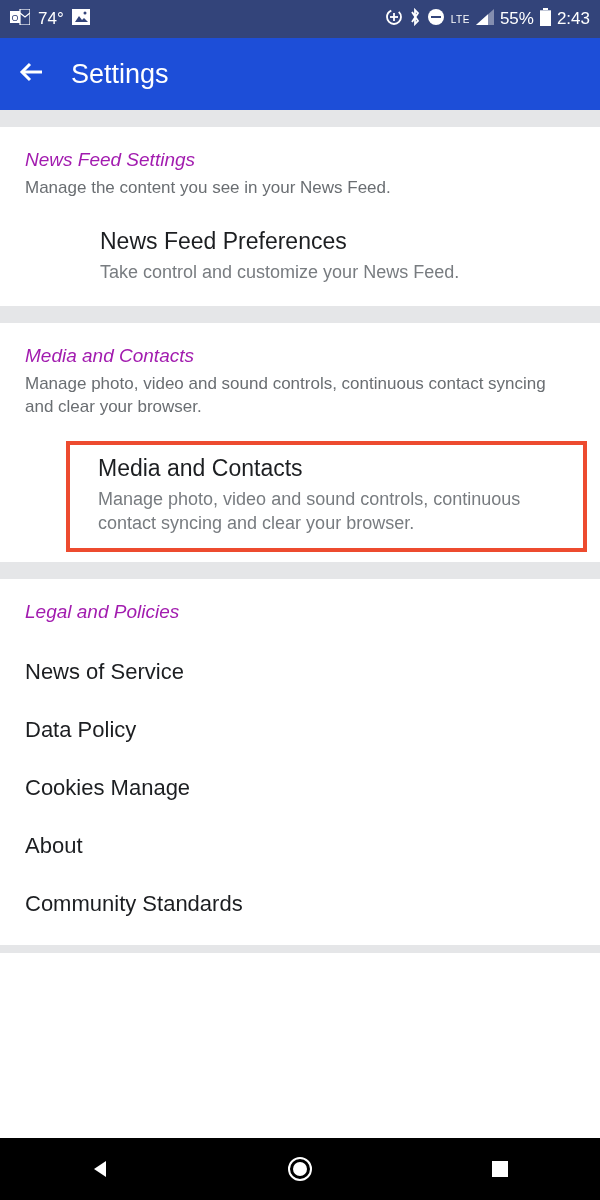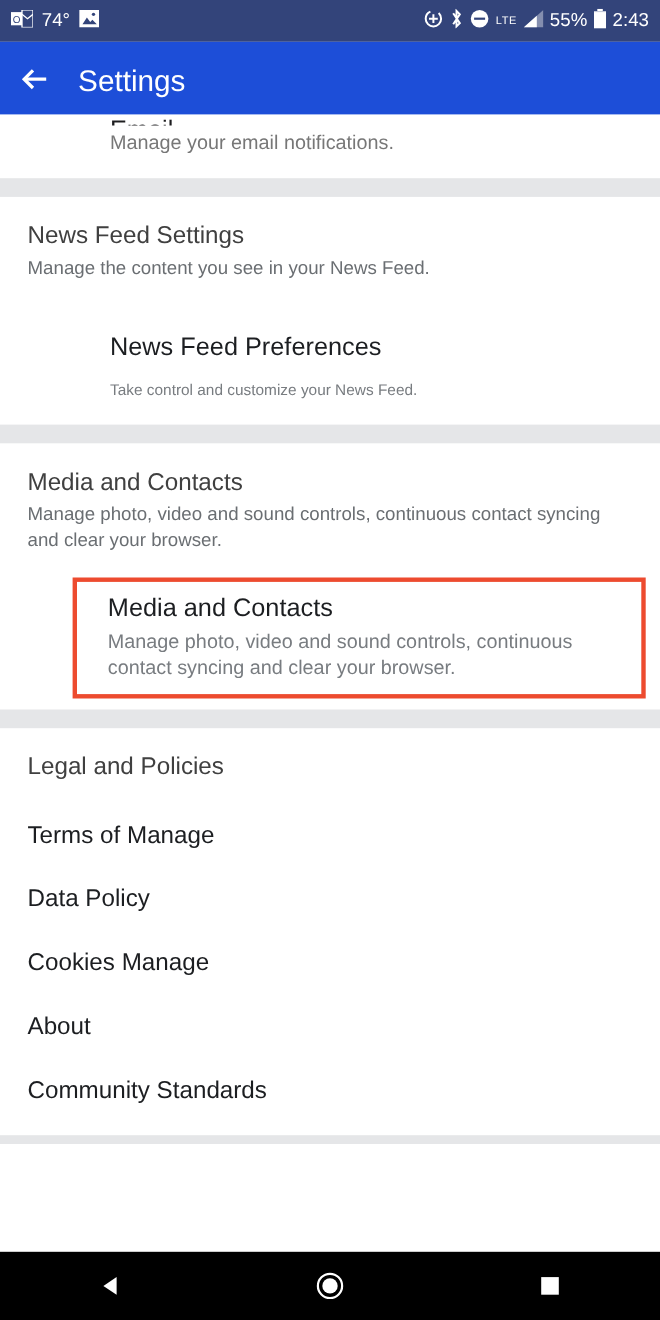--- a/index.html
+++ b/index.html
@@ -10,25 +10,25 @@
   .icon-svg { display: inline-block; }
   .app-bar { background: #1d4ed8; color: #fff; height: 72px; display: flex; align-items: center; padding: 0 18px; gap: 25px; }
   .app-bar-title { font-size: 27px; font-weight: 400; }
   .content { background: #fff; }
   .partial-item { padding: 0 25px 22px 100px; }
   .partial-title { color: #1d1d1f; font-size: 23px; font-weight: 400; margin-top: -6px; overflow: hidden; height: 10px; }
   .partial-desc { color: #777; font-size: 18px; margin-top: 5px; }
   .divider { background: #e5e6e8; height: 17px; }
   .divider-thin { background: #e5e6e8; height: 8px; }
   .section { padding: 22px 25px 8px; }
-  .section-title { color: #404040; font-size: 22px; font-weight: 400; }
+  .section-title { color: #a21caf; font-size: 19px; font-weight: 400; font-style: italic; }
   .section-desc { color: #6a6e72; font-size: 17px; margin-top: 6px; line-height: 1.35; }
   .sub-item { padding: 20px 25px 22px 100px; }
-  .sub-item-title { color: #1c1e21; font-size: 23px; font-weight: 400; margin-top: 18px; }
-  .sub-item-desc { color: #787c80; font-size: 14px; margin-top: 16px; line-height: 1.35; }
+  .sub-item-title { color: #1c1e21; font-size: 23px; font-weight: 400; }
+  .sub-item-desc { color: #787c80; font-size: 18px; margin-top: 5px; line-height: 1.35; }
   .highlight-wrap { margin: 14px 13px 6px 66px; border: 4px solid #ed4b2f; padding: 10px 10px 12px 28px; }
   .highlight-title { color: #1c1e21; font-size: 23px; font-weight: 400; }
   .highlight-desc { color: #787c80; font-size: 18px; margin-top: 5px; line-height: 1.35; }
   .link-list { padding: 6px 0 12px; }
   .link-item { padding: 16px 25px; color: #1c1e21; font-size: 22px; }
   .nav-bar { background: #000; height: 62px; display: flex; align-items: center; justify-content: space-around; position: absolute; bottom: 0; left: 0; right: 0; }
   .nav-btn { width: 30px; height: 30px; display:flex; align-items:center; justify-content:center; }
 </style>
 </head>
 <body>
@@ -95,24 +95,20 @@
     <svg width="28" height="28" viewBox="0 0 28 28">
         <line x1="4" y1="14" x2="24" y2="14" stroke="#fff" stroke-width="3"></line>
         <polyline points="12,6 4,14 12,22" fill="none" stroke="#fff" stroke-width="3"></polyline>
       </svg>
   </span>
   <span class="app-bar-title">Settings</span>
 </div>
 
 <div class="content">
 
-  <div class="partial-item">
-    <div class="partial-title">Email</div>
-    <div class="partial-desc">Manage your email notifications.</div>
-  </div>
 
   <div class="divider"></div>
 
   <div class="section">
     <div class="section-title">News Feed Settings</div>
     <div class="section-desc">Manage the content you see in your News Feed.</div>
   </div>
   <div class="sub-item">
     <div class="sub-item-title">News Feed Preferences</div>
     <div class="sub-item-desc">Take control and customize your News Feed.</div>
@@ -128,21 +124,21 @@
     <div class="highlight-title">Media and Contacts</div>
     <div class="highlight-desc">Manage photo, video and sound controls, continuous contact syncing and clear your browser.</div>
   </div>
 
   <div class="divider" style="margin-top:10px;"></div>
 
   <div class="section" style="padding-bottom:14px;">
     <div class="section-title">Legal and Policies</div>
   </div>
   <div class="link-list">
-    <div class="link-item">Terms of Manage</div>
+    <div class="link-item">News of Service</div>
     <div class="link-item">Data Policy</div>
     <div class="link-item">Cookies Manage</div>
     <div class="link-item">About</div>
     <div class="link-item">Community Standards</div>
   </div>
 
   <div class="divider-thin"></div>
 
 </div>
 

